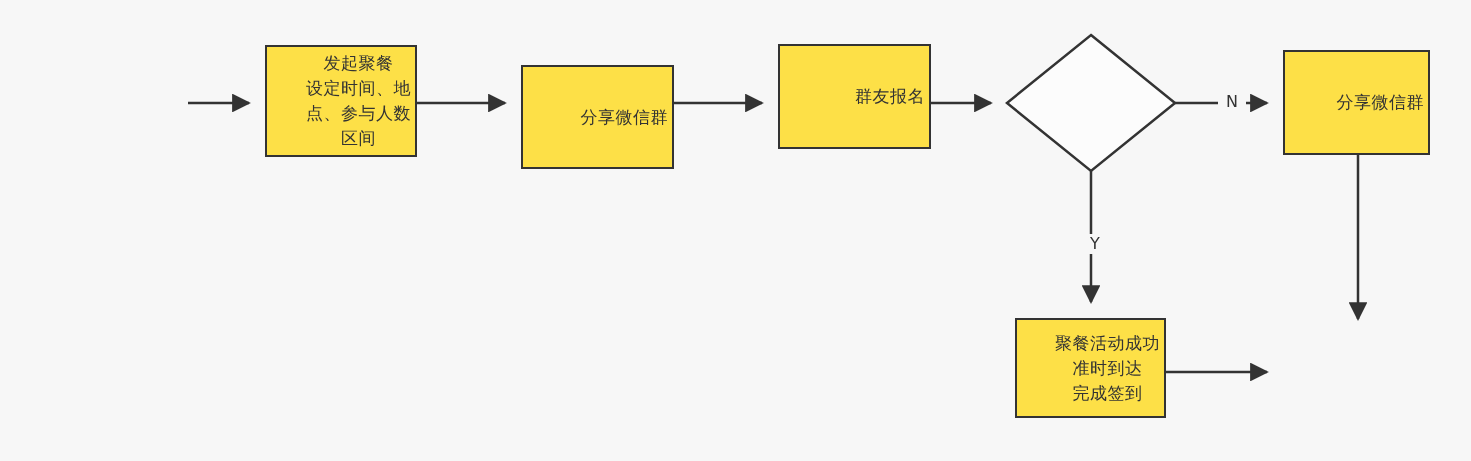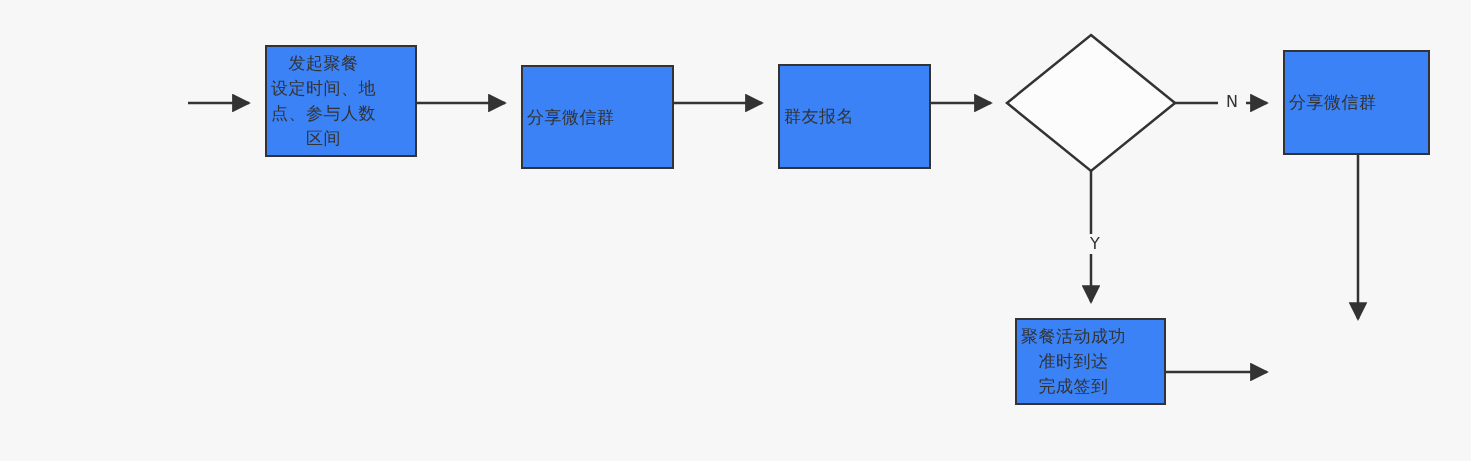--- a/index.html
+++ b/index.html
@@ -21,25 +21,25 @@
   #edges {
     position: absolute;
     left: 0;
     top: 0;
     width: 1471px;
     height: 461px;
   }
   .node {
     position: absolute;
     box-sizing: border-box;
-    background: #3b82f6;
+    background: #fde047;
     border: 2px solid #333333;
     display: flex;
     align-items: center;
-    justify-content: flex-start;
+    justify-content: flex-end;
     text-align: center;
     color: #333333;
     font-size: 17px;
     line-height: 25px;
     letter-spacing: 0.5px;
     z-index: 2;
   }
   .node-terminator {
     border-radius: 38px;
   }
@@ -116,30 +116,30 @@
     <span class="node-label">发起聚餐
 设定时间、地
 点、参与人数
 区间</span>
   </div>
 
   <div class="node node-process" style="left:521px; top:65px; width:153px; height:104px;">
     <span class="node-label">分享微信群</span>
   </div>
 
-  <div class="node node-process" style="left:778px; top:64px; width:153px; height:105px;">
+  <div class="node node-process" style="left:778px; top:44px; width:153px; height:105px;">
     <span class="node-label">群友报名</span>
   </div>
 
 
   <div class="node node-process" style="left:1283px; top:50px; width:147px; height:105px;">
     <span class="node-label">分享微信群</span>
   </div>
 
-  <div class="node node-process" style="left:1015px; top:318px; width:151px; height:87px;">
+  <div class="node node-process" style="left:1015px; top:318px; width:151px; height:100px;">
     <span class="node-label">聚餐活动成功
 准时到达
 完成签到</span>
   </div>
 
 
   <div class="edge-label" style="left:1218px; top:92px; width:22px;">N</div>
 
   <div class="edge-label" style="left:1082px; top:234px; width:20px;">Y</div>
 

